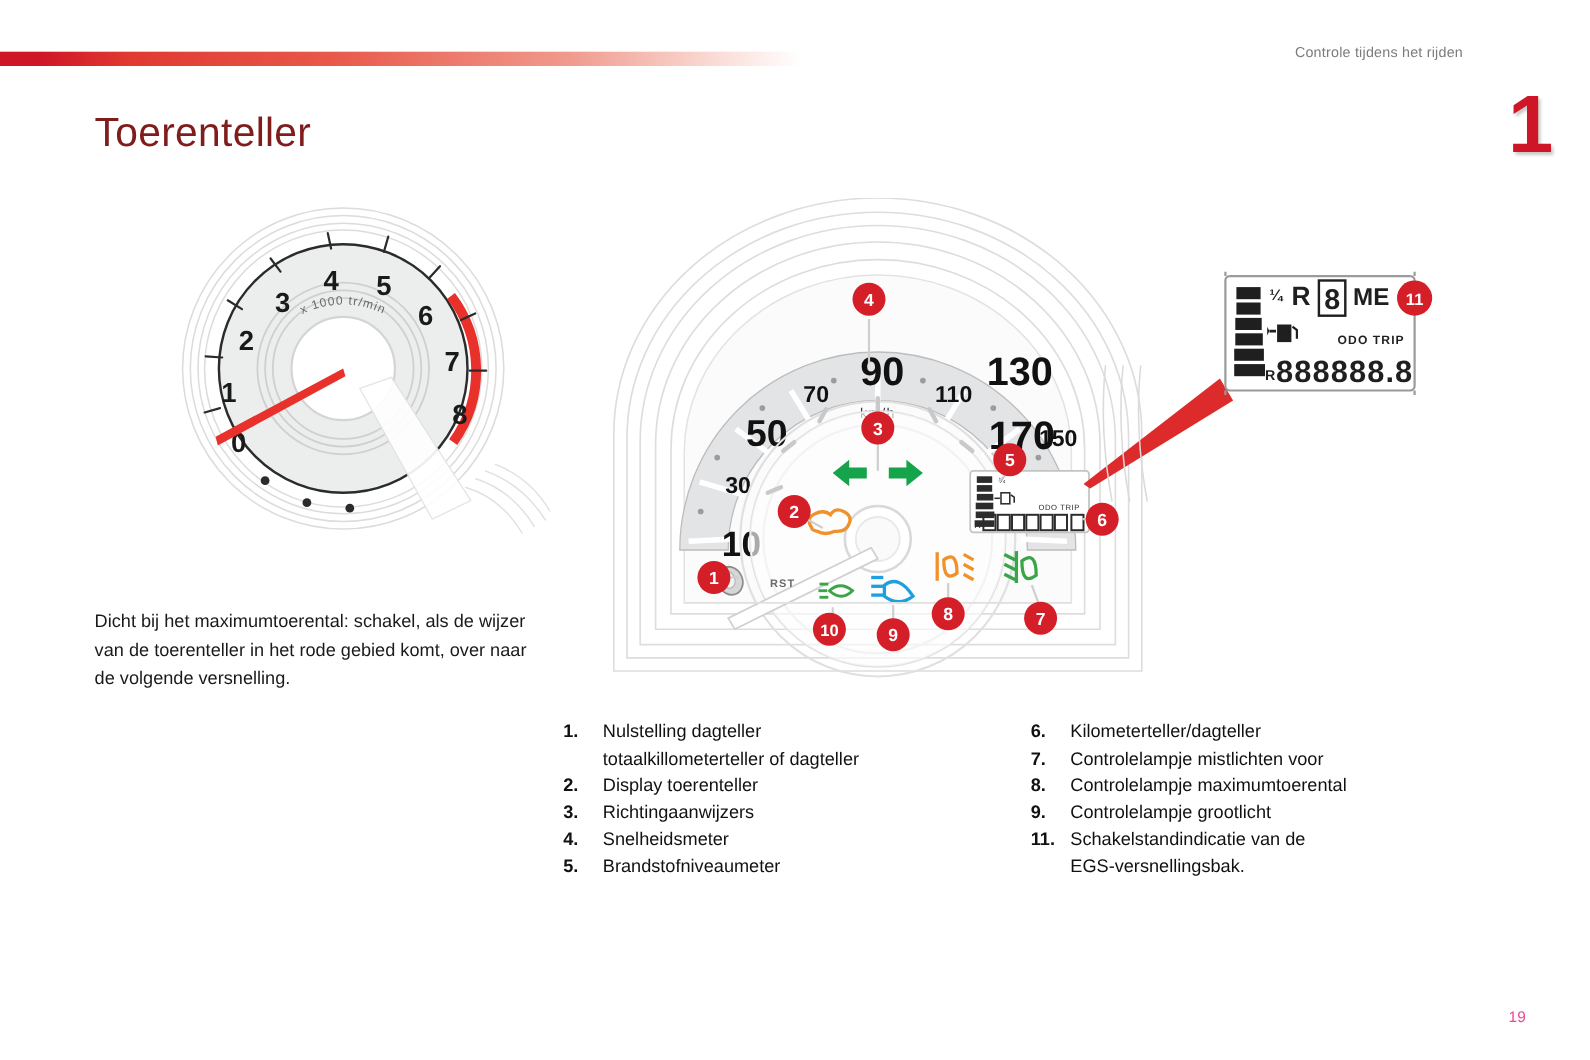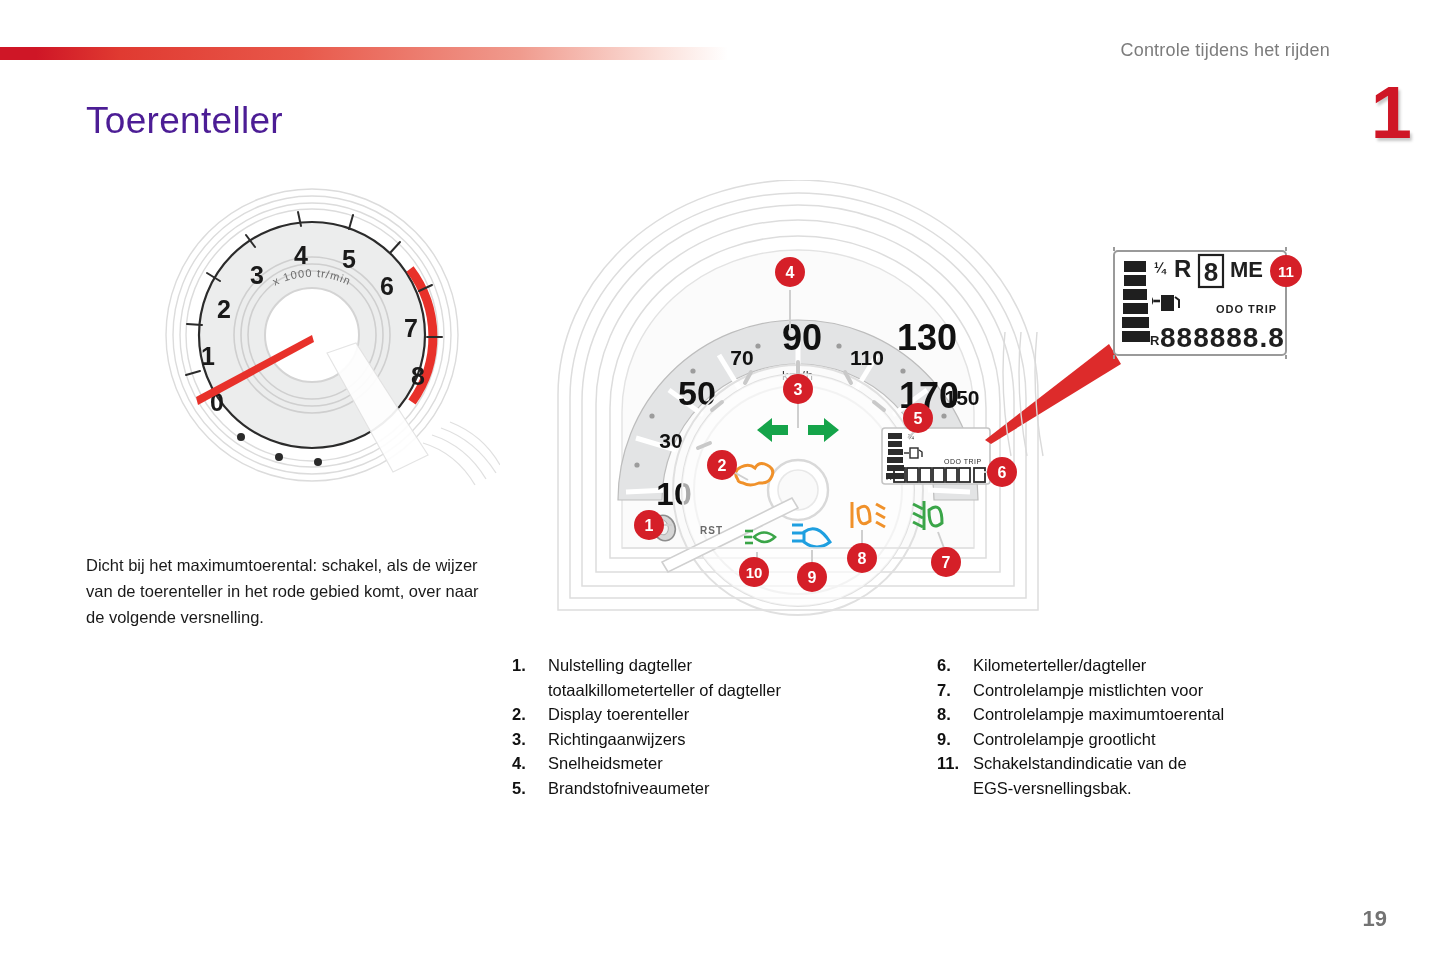--- a/index.html
+++ b/index.html
@@ -21,42 +21,42 @@
     position: absolute;
     left: 0; top: 47px;
     width: 728px; height: 13px;
     background: linear-gradient(to right,
         #cf1626 0px, #cf1626 36px, #e03a31 120px,
         #e8584a 300px, #f09b8e 520px, #fbe0da 660px, #ffffff 728px);
   }
   .header-title {
     position: absolute;
     right: 115px; top: 40px;
-    font-size: 18px;
+    font-size: 13px;
     color: #7c7c7c;
     letter-spacing: .2px;
     white-space: nowrap;
   }
   .chapter-number {
     position: absolute;
     right: 36px; top: 76px;
     font-size: 74px;
     font-weight: bold;
     color: #cf1626;
     line-height: 1;
     text-shadow: 2px 3px 3px rgba(0,0,0,.22);
     letter-spacing: -3px;
   }
 
   
   .section-title {
     position: absolute;
     font-size: 37px;
     font-weight: normal;
-    color: #4c1d95;
+    color: #7f1d1d;
     letter-spacing: .3px;
     white-space: nowrap;
   }
   #title-left  { left: 86px;  top: 100px; }
   #title-right { left: 510px; top: 100px; }
 
   
   #tacho-wrap {
     position: absolute;
     left: 160px; top: 185px;
@@ -109,23 +109,23 @@
     font-weight: bold;
     text-align: left;
     padding-left: 2px;
   }
   .legend-text { flex: 1 1 auto; }
   .legend-text .cont { display: block; }
 
   .page-number {
     position: absolute;
     right: 58px; bottom: 32px;
-    font-size: 22px;
-    color: #737373;
-    font-weight: bold;
+    font-size: 14px;
+    color: #ec4899;
+    font-weight: normal;
   }
 </style>
 </head>
 <body>
 
 <div id="page">
 
   <div class="header-rule"></div>
   <div class="header-title">Controle tijdens het rijden</div>
   <div class="chapter-number">1</div>

